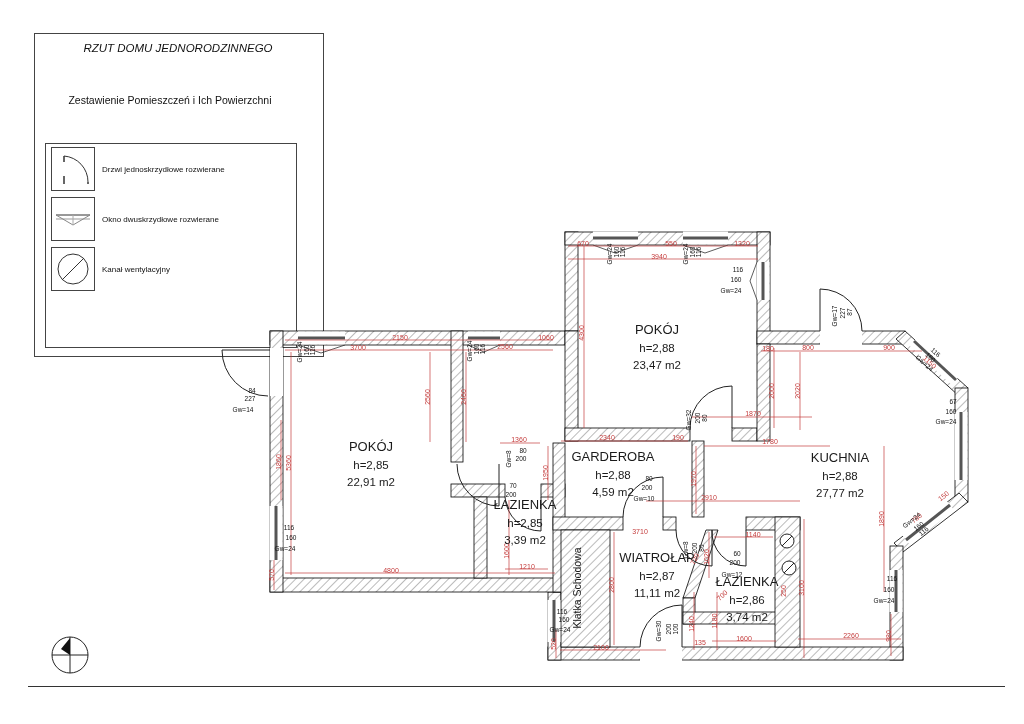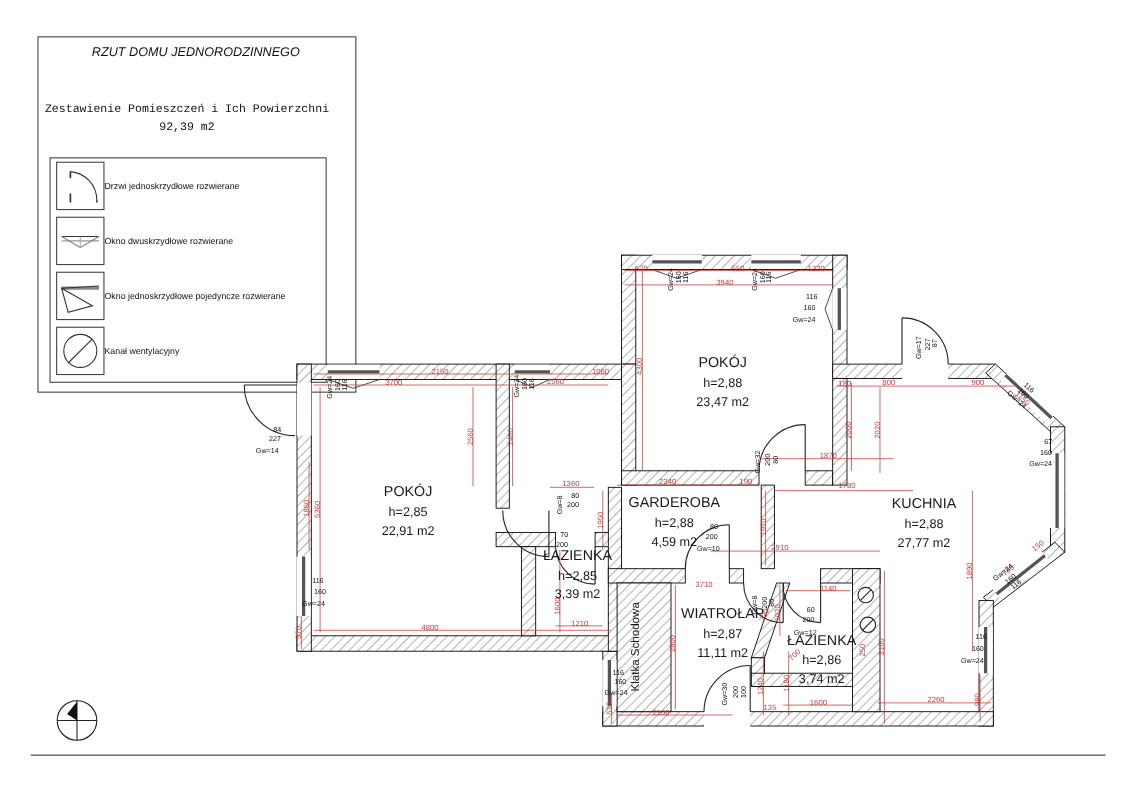--- a/index.html
+++ b/index.html
@@ -1,45 +1,44 @@
 <!DOCTYPE html>
 <html><head>
 <meta charset="utf-8">
 <style>
   html,body{margin:0;padding:0;background:#fff;}
   #root{position:relative;width:1024px;height:724px;background:#ffffff;overflow:hidden;
         font-family:"Liberation Sans",sans-serif;color:#111;}
   .outer-box{position:absolute;left:34px;top:33px;width:288px;height:322px;border:1px solid #444;background:#fff;}
   .title-text{position:absolute;left:34px;top:40px;width:288px;text-align:center;font-size:11.5px;line-height:17px;font-style:italic;}
-  .summary-text{position:absolute;left:34px;top:92px;width:272px;text-align:center;font-size:10.5px;line-height:16px;font-family:Liberation Mono, monospace;}
+  .summary-text{position:absolute;left:34px;top:92px;width:272px;text-align:center;font-size:10.5px;line-height:16px;}
   .legend-box{position:absolute;left:45px;top:143px;width:250px;height:203px;border:1px solid #444;background:#fff;}
   .legend-row{display:flex;align-items:center;height:50px;padding-left:5px;}
   .legend-icon{width:42px;height:42px;border:1px solid #444;flex:0 0 auto;background:#fff;}
-  .legend-label{font-size:8px;color:#111;}
+  .legend-label{margin-left:7px;font-size:8px;color:#111;}
   .bottom-line{position:absolute;left:28px;top:686px;width:977px;height:1px;background:#333;}
   svg#plan{position:absolute;left:0;top:0;}
   svg text{font-family:"Liberation Sans",sans-serif;}
   .dim{fill:#c43c3c;font-size:7px;text-anchor:middle;}
   .lbl{fill:#111;font-size:6.5px;text-anchor:middle;}
   .room-name{fill:#1a1a1a;font-size:13px;text-anchor:middle;}
   .room-val{fill:#1a1a1a;font-size:11.5px;text-anchor:middle;}
   .stair-name{fill:#1a1a1a;font-size:10.5px;text-anchor:middle;}
 </style>
 </head>
 <body>
 
 <div id="root">
 
   <div class="outer-box"></div>
   <div class="title-text">
     <div>RZUT DOMU JEDNORODZINNEGO</div>
   </div>
   <div class="summary-text">
     <div>Zestawienie Pomieszczeń i Ich Powierzchni</div>
-    <div>92,39 m2</div>
   </div>
 
   <div class="legend-box">
     <div class="legend-row">
       <span class="legend-icon">
         <svg width="42" height="42" viewBox="0 0 42 42">
           <line x1="12" y1="36" x2="12" y2="28" stroke="#333" stroke-width="1.5"></line>
           <line x1="12" y1="8" x2="12" y2="14" stroke="#333" stroke-width="1.5"></line>
           <path d="M12,8 A26,26 0 0 1 36,34" fill="none" stroke="#333" stroke-width="1"></path>
           <line x1="36" y1="34" x2="36" y2="36" stroke="#333" stroke-width="1.5"></line>
@@ -51,30 +50,20 @@
       <span class="legend-icon">
         <svg width="42" height="42" viewBox="0 0 42 42">
           <line x1="4" y1="17" x2="38" y2="17" stroke="#333" stroke-width="1"></line>
           <line x1="4" y1="21" x2="38" y2="21" stroke="#999" stroke-width="1"></line>
           <line x1="4" y1="17" x2="21" y2="27" stroke="#888" stroke-width="1"></line>
           <line x1="38" y1="17" x2="21" y2="27" stroke="#888" stroke-width="1"></line>
           <line x1="21" y1="17" x2="21" y2="27" stroke="#aaa" stroke-width="1"></line>
         </svg>
       </span>
       <span class="legend-label">Okno dwuskrzydłowe rozwierane</span>
-    </div>
-    <div class="legend-row">
-      <span class="legend-icon">
-        <svg width="42" height="42" viewBox="0 0 42 42">
-          <line x1="4" y1="14" x2="38" y2="14" stroke="#888" stroke-width="3"></line>
-          <line x1="4" y1="14" x2="38" y2="12" stroke="#333" stroke-width="1"></line>
-          <path d="M4,14 L32,30 L10,36 Z" fill="none" stroke="#333" stroke-width="1"></path>
-        </svg>
-      </span>
-      <span class="legend-label">Okno jednoskrzydłowe pojedyncze rozwierane</span>
     </div>
     <div class="legend-row">
       <span class="legend-icon">
         <svg width="42" height="42" viewBox="0 0 42 42">
           <circle cx="21" cy="21" r="15" fill="none" stroke="#333" stroke-width="1"></circle>
           <line x1="10" y1="32" x2="32" y2="10" stroke="#333" stroke-width="1"></line>
         </svg>
       </span>
       <span class="legend-label">Kanał wentylacyjny</span>
     </div>

